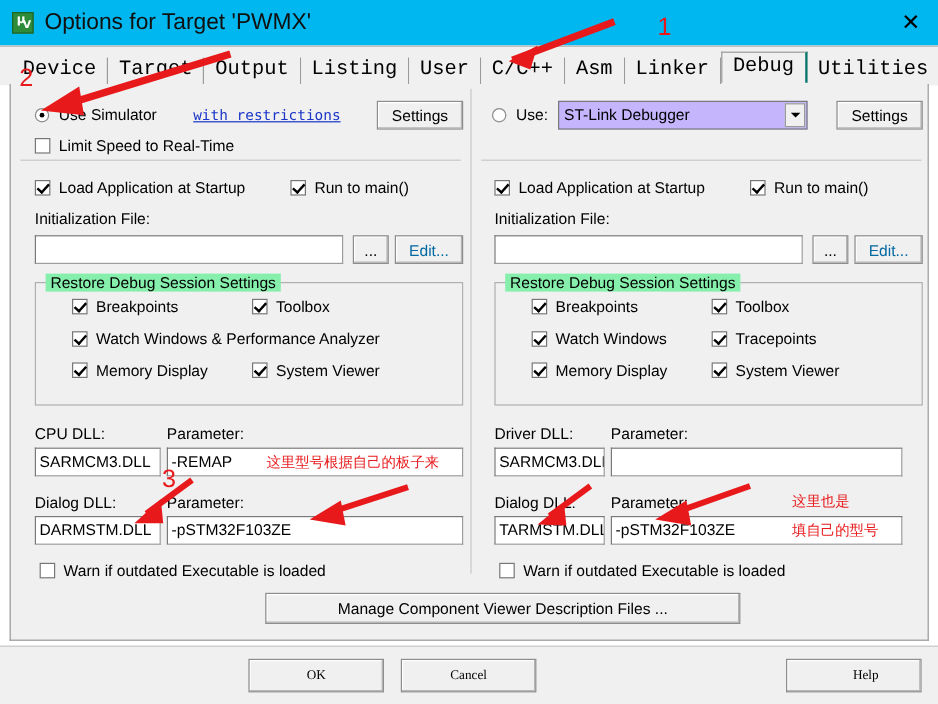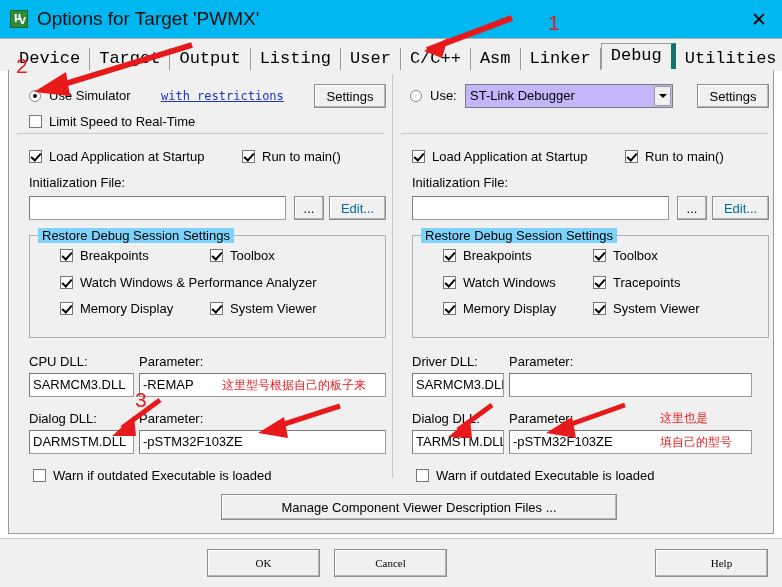--- a/index.html
+++ b/index.html
@@ -95,21 +95,21 @@
     background: #f0f0f0;
     white-space: nowrap;
     line-height: 16px;
     height: 16px;
     box-sizing: content-box;
   }
   .tab.active {
     background: #f0f0f0;
     border: 1px solid #9a9a9a;
     border-bottom: none;
-    border-right: 5px solid #0f766e;
+    border-right: 2px solid #0f766e;
     position: relative;
     top: -2px;
     padding: 4px 9px 5px 9px;
     z-index: 3;
   }
 
   
   .page {
     position: absolute;
     left: 8px; top: 70px;
@@ -264,21 +264,21 @@
 
   
   .group {
     position: absolute;
     border: 1px solid #b0b0b0;
     box-sizing: border-box;
   }
   .group > .gtitle {
     position: absolute;
     top: -8px; left: 8px;
-    background: #7dd3fc;
+    background: #86efac;
     padding: 0 4px;
     font-family: "Liberation Sans", sans-serif;
     font-size: 13px;
     color: #000;
     white-space: nowrap;
   }
 
   
   .footer {
     position: absolute;

